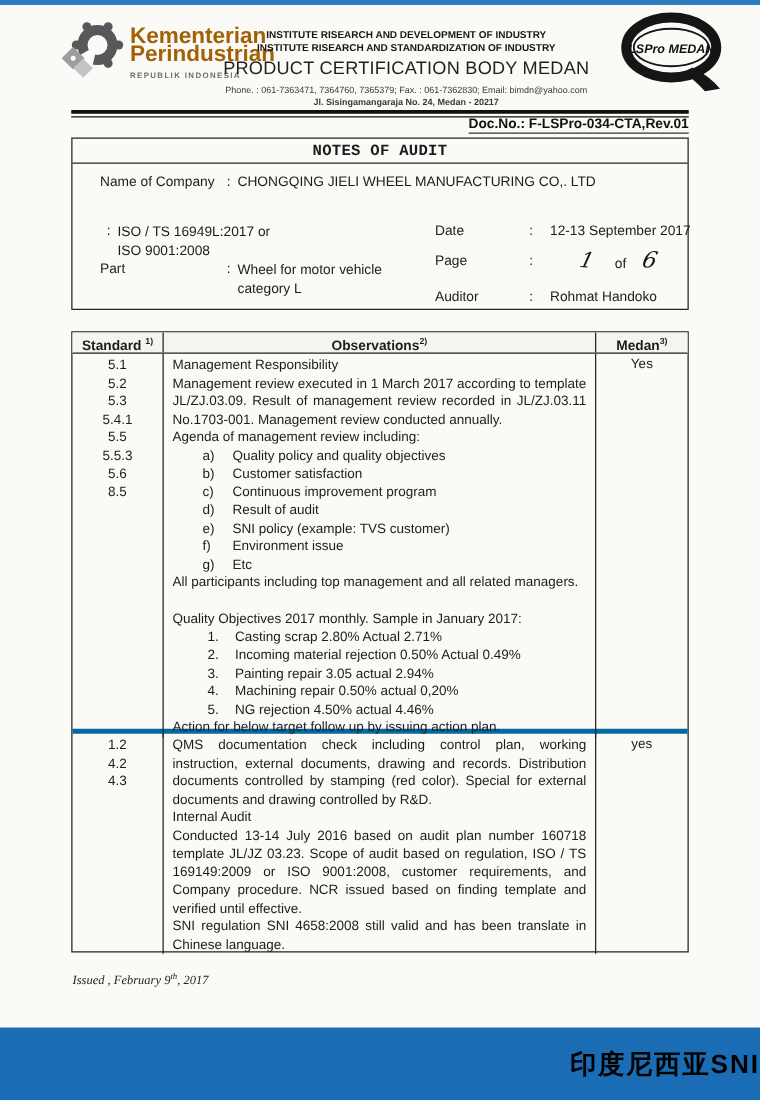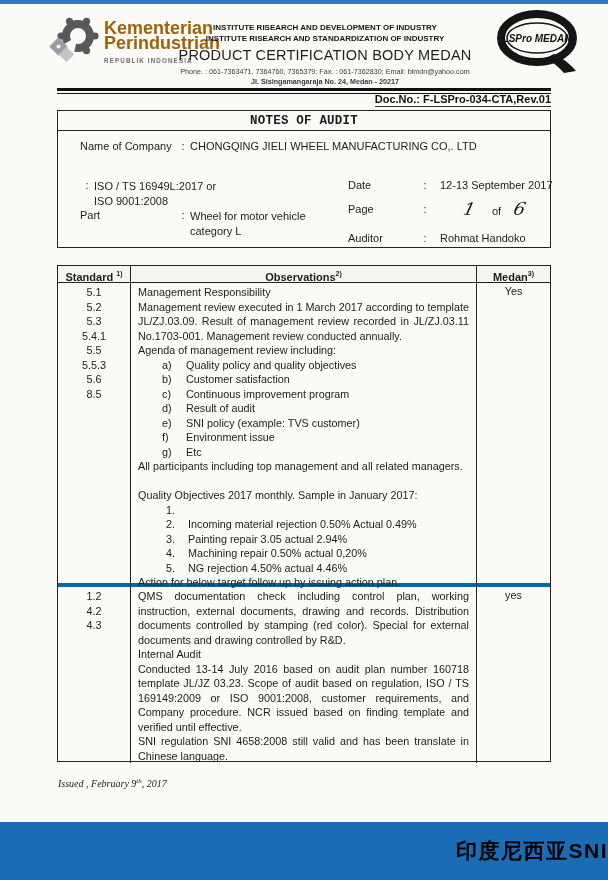--- a/index.html
+++ b/index.html
@@ -229,20 +229,21 @@
           </div>
         <div class="li-row">
             <span class="m">g)</span>
             <span>Etc</span>
           </div>
         <div>All participants including top management and all related managers.</div>
         <div class="blank-line"></div>
         <div>Quality Objectives 2017 monthly. Sample in January 2017:</div>
         <div class="li-row num">
             <span class="m">1.</span>
+            <span>Casting scrap 2.80% Actual 2.71%</span>
           </div>
         <div class="li-row num">
             <span class="m">2.</span>
             <span>Incoming material rejection 0.50% Actual 0.49%</span>
           </div>
         <div class="li-row num">
             <span class="m">3.</span>
             <span>Painting repair 3.05 actual 2.94%</span>
           </div>
         <div class="li-row num">

